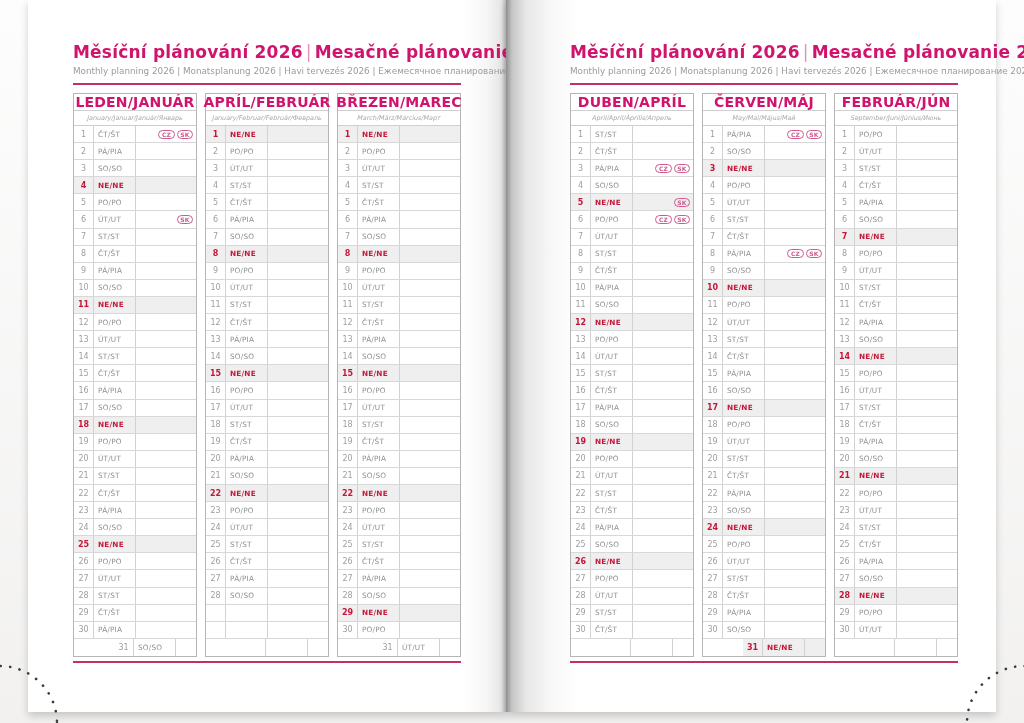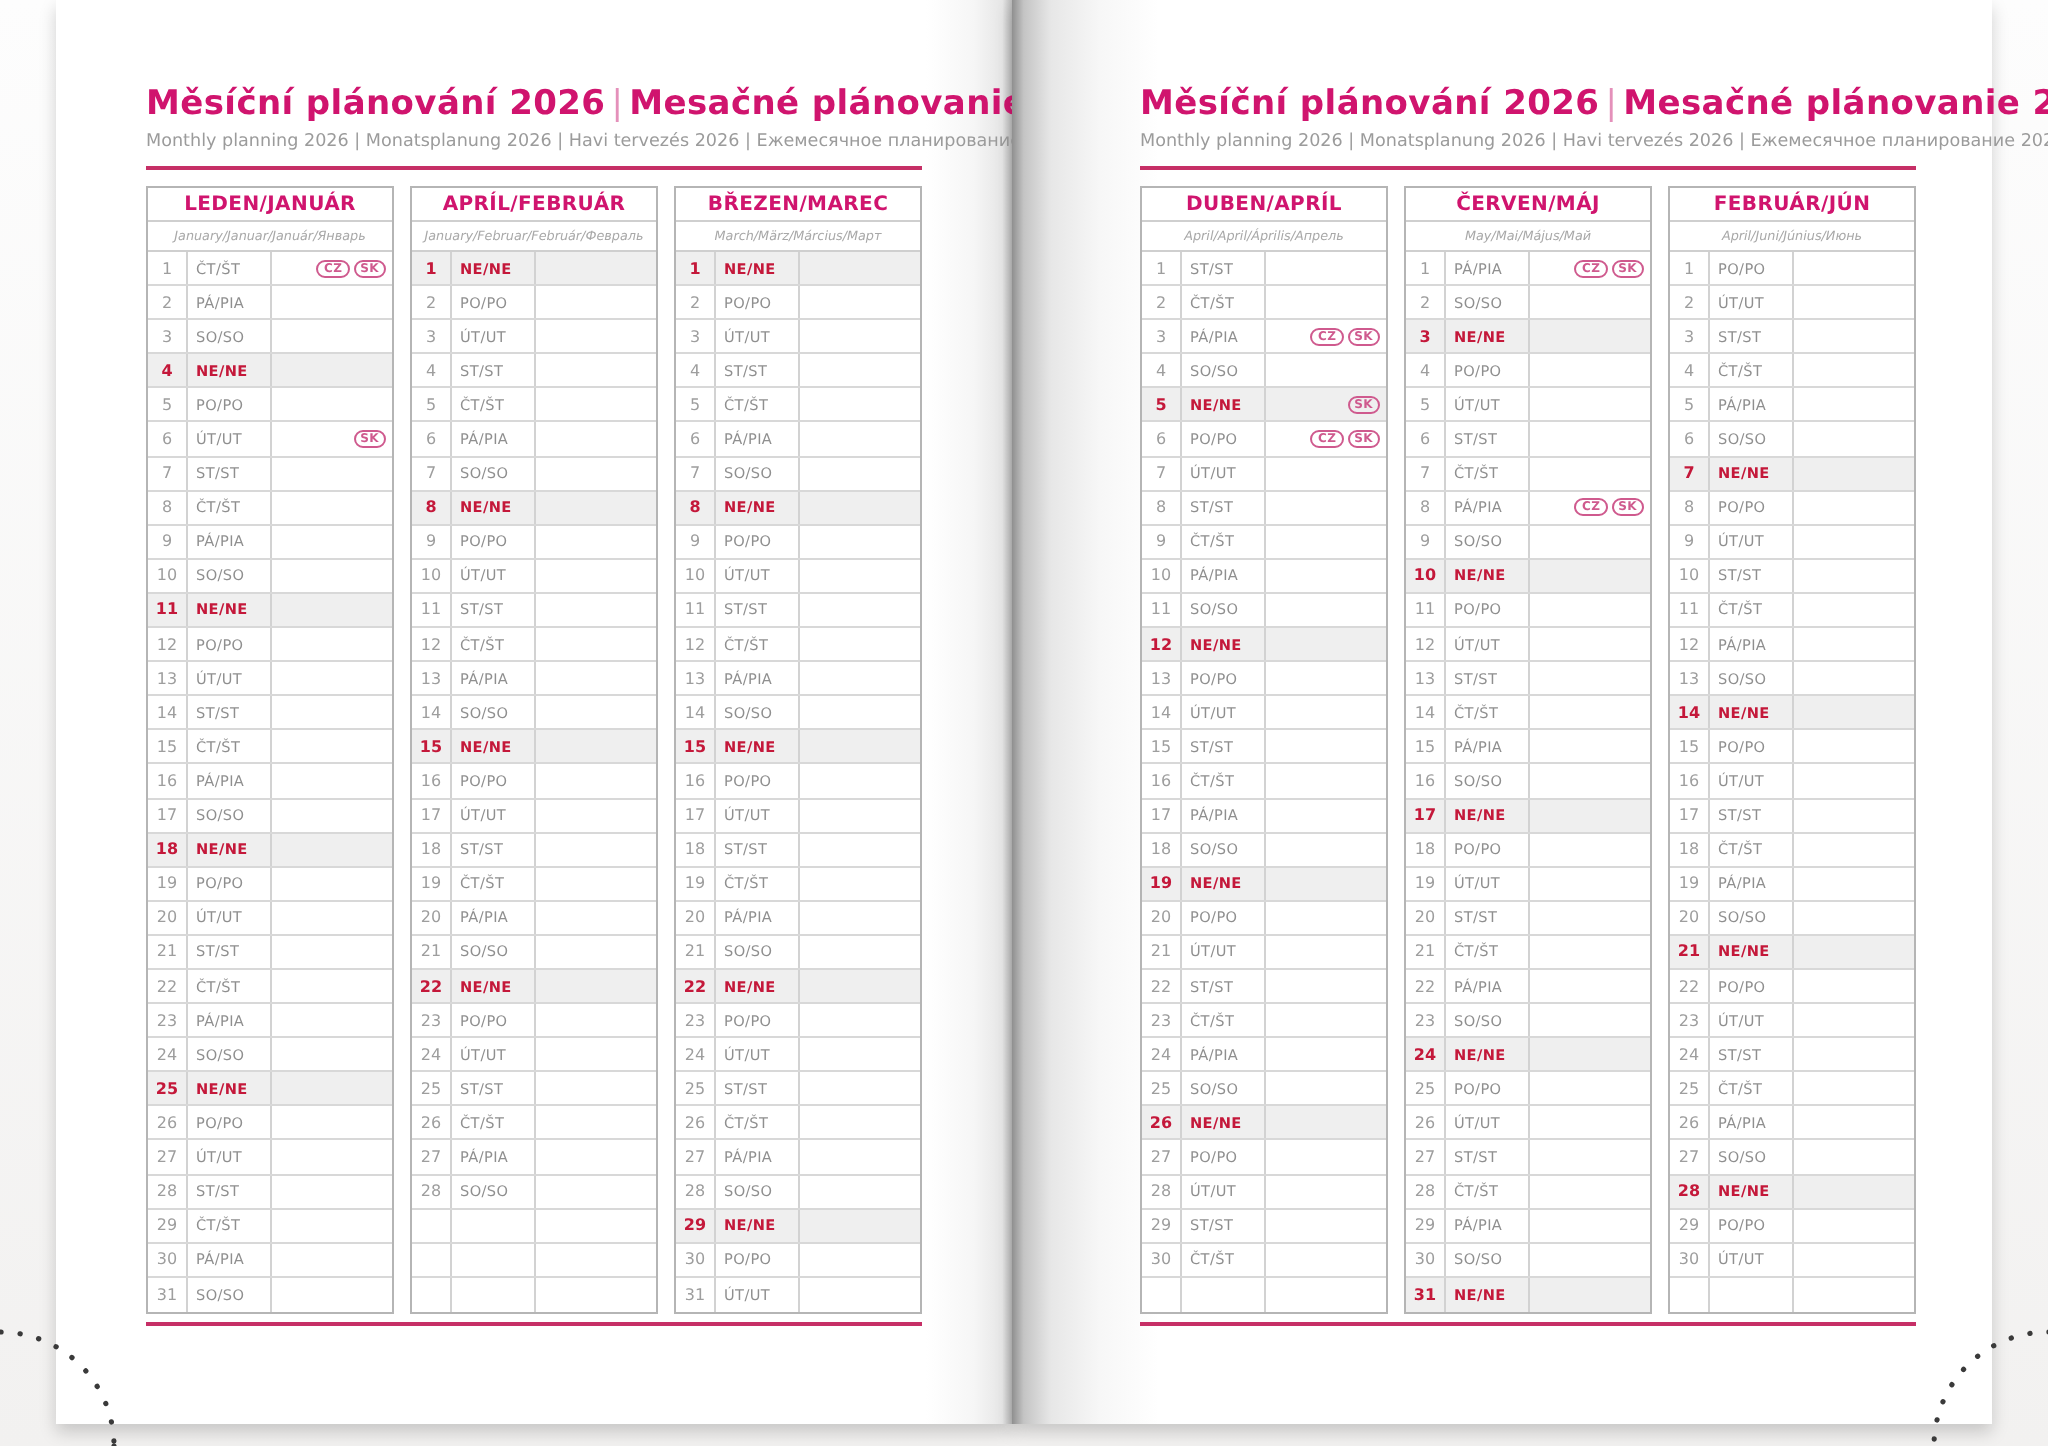--- a/index.html
+++ b/index.html
@@ -29,25 +29,25 @@
   .content{width:388px;margin:0 auto;}
   .page.right .content{transform:translateX(13px);}
   .page-header{text-align:center;padding-top:42px;}
   .title{font-size:17px;font-weight:bold;color:var(--magenta);letter-spacing:0.2px;white-space:nowrap;}
   .title .sep{font-weight:normal;color:#e490ba;padding:0 3px;}
   .subtitle{margin-top:4px;font-size:8.8px;color:#9b9b9b;white-space:nowrap;}
   .rule{height:2px;background:var(--rule);margin:7px auto 0;width:388px;}
   .months-row{display:flex;justify-content:space-between;margin:8px auto 0;width:388px;}
   .month{width:124px;border:1px solid #b5b5b5;background:#fff;}
   .mh-name{height:17px;display:flex;align-items:center;justify-content:center;
-    font-size:10px;font-weight:bold;color:var(--magenta);border-bottom:1px solid #cfcfcf;letter-spacing:0.2px;}
+    font-size:14px;font-weight:bold;color:var(--magenta);border-bottom:1px solid #cfcfcf;letter-spacing:0.2px;}
   .mh-sub{height:15px;display:flex;align-items:center;justify-content:center;
     font-size:6.4px;color:#a8a8a8;border-bottom:1px solid #cfcfcf;white-space:nowrap;overflow:hidden;font-style:italic;}
   .drow{display:flex;height:17.1px;border-bottom:1px solid #d8d8d8;}
-  .month .drow:last-child{border-bottom:none;}
+  .month .drow:last-child{border-bottom:none;margin-left:40px;}
   .drow.sun{background:var(--sunbg);}
   .c-num{width:20px;display:flex;align-items:center;justify-content:center;
     font-size:8px;color:#9e9e9e;border-right:1px solid #d2d2d2;}
   .c-day{width:42px;display:flex;align-items:center;padding-left:4px;
     font-size:7.3px;color:#8f8f8f;border-right:1px solid #d2d2d2;letter-spacing:0.2px;}
   .drow.sun .c-num,.drow.sun .c-day{color:var(--red);font-weight:bold;}
   .c-note{flex:1;display:flex;justify-content:flex-end;align-items:center;padding-right:3px;gap:2px;}
   .badge{font-size:6px;font-weight:bold;color:var(--badge);border:1px solid var(--badge);
     border-radius:6px;padding:0 2.5px;height:9px;line-height:8px;letter-spacing:0.2px;}
   .bottom-rule{height:2px;background:var(--rule);width:388px;margin:4px auto 0;}
@@ -894,21 +894,21 @@
               <div class="c-note"></div>
             </div>
             <div class="drow sun">
               <div class="c-num">31</div>
               <div class="c-day">NE/NE</div>
               <div class="c-note"></div>
             </div>
           </div>
           <div class="month">
             <div class="mh-name">FEBRUÁR/JÚN</div>
-            <div class="mh-sub">April/Juni/Június/Июнь</div>
+            <div class="mh-sub">September/Juni/Június/Июнь</div>
             <div class="drow">
               <div class="c-num">1</div>
               <div class="c-day">PO/PO</div>
               <div class="c-note"></div>
             </div>
             <div class="drow">
               <div class="c-num">2</div>
               <div class="c-day">ÚT/UT</div>
               <div class="c-note"></div>
             </div>

